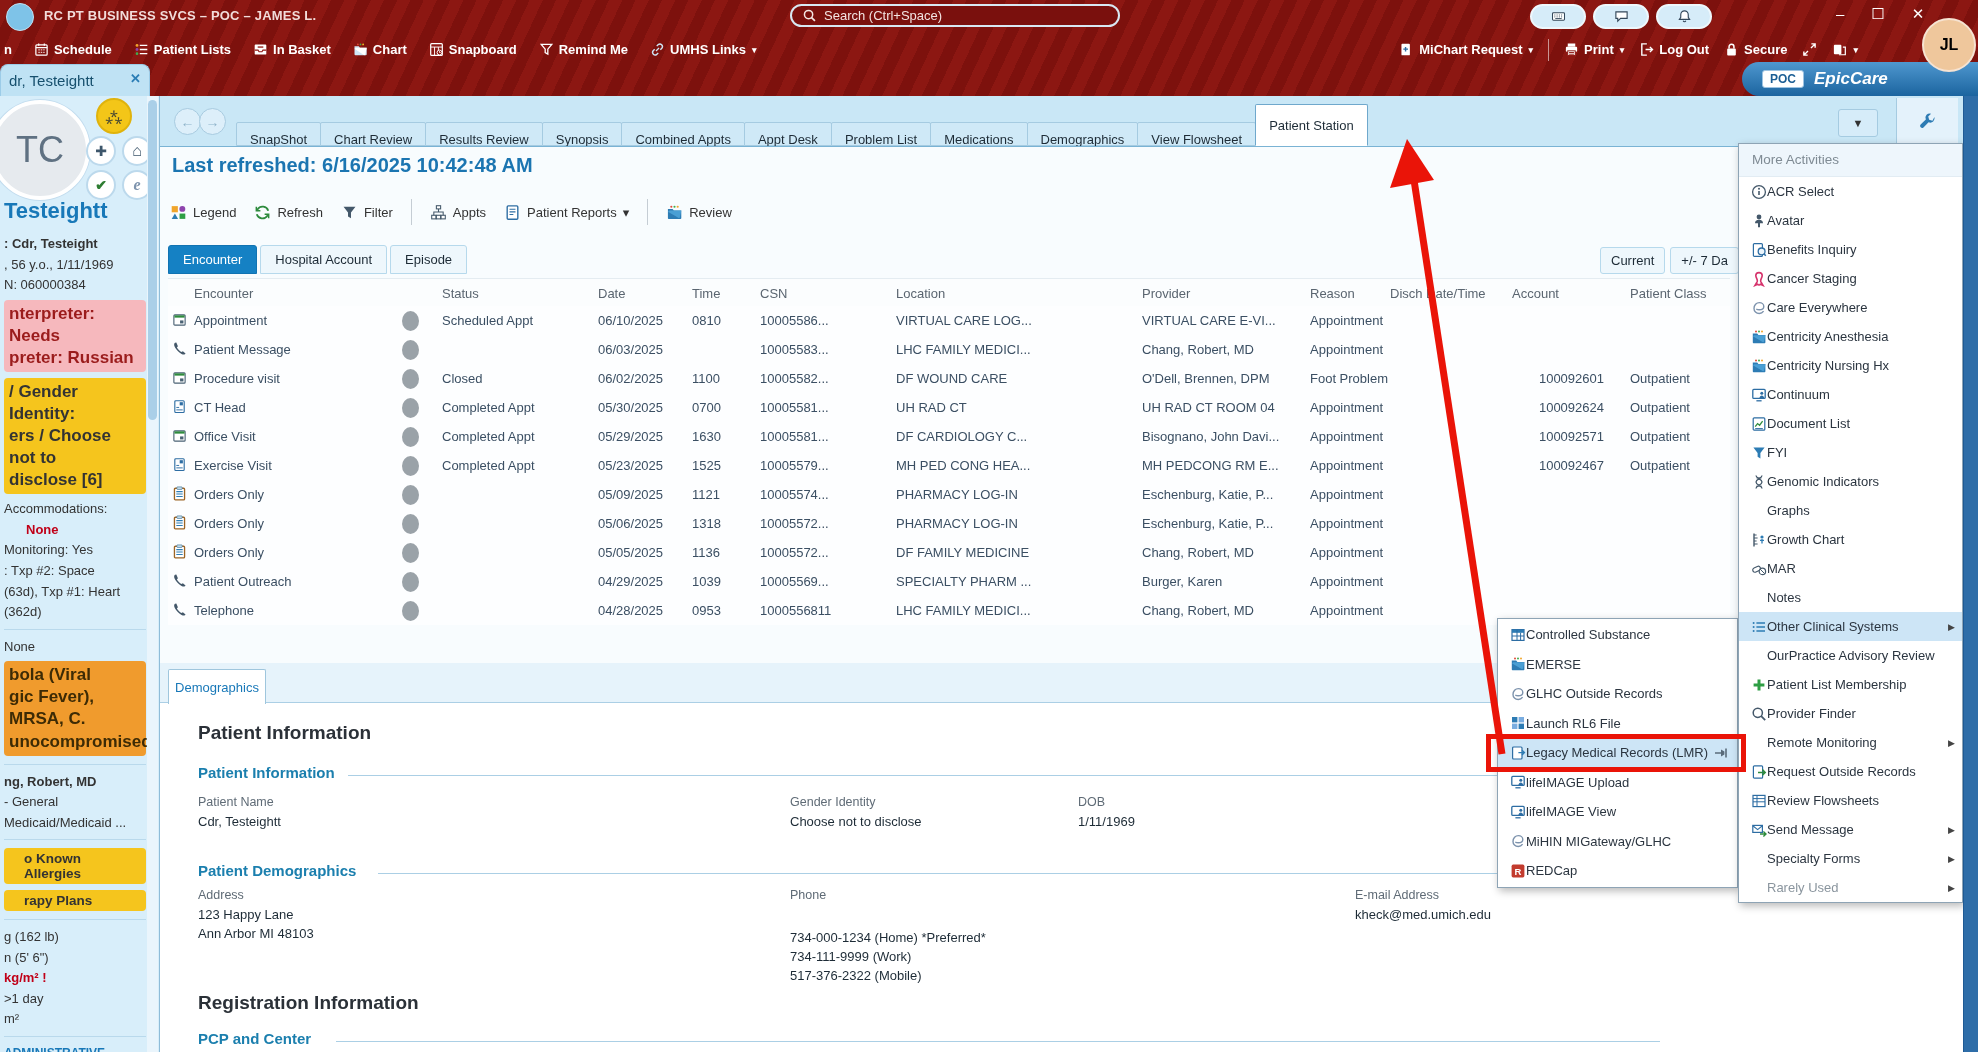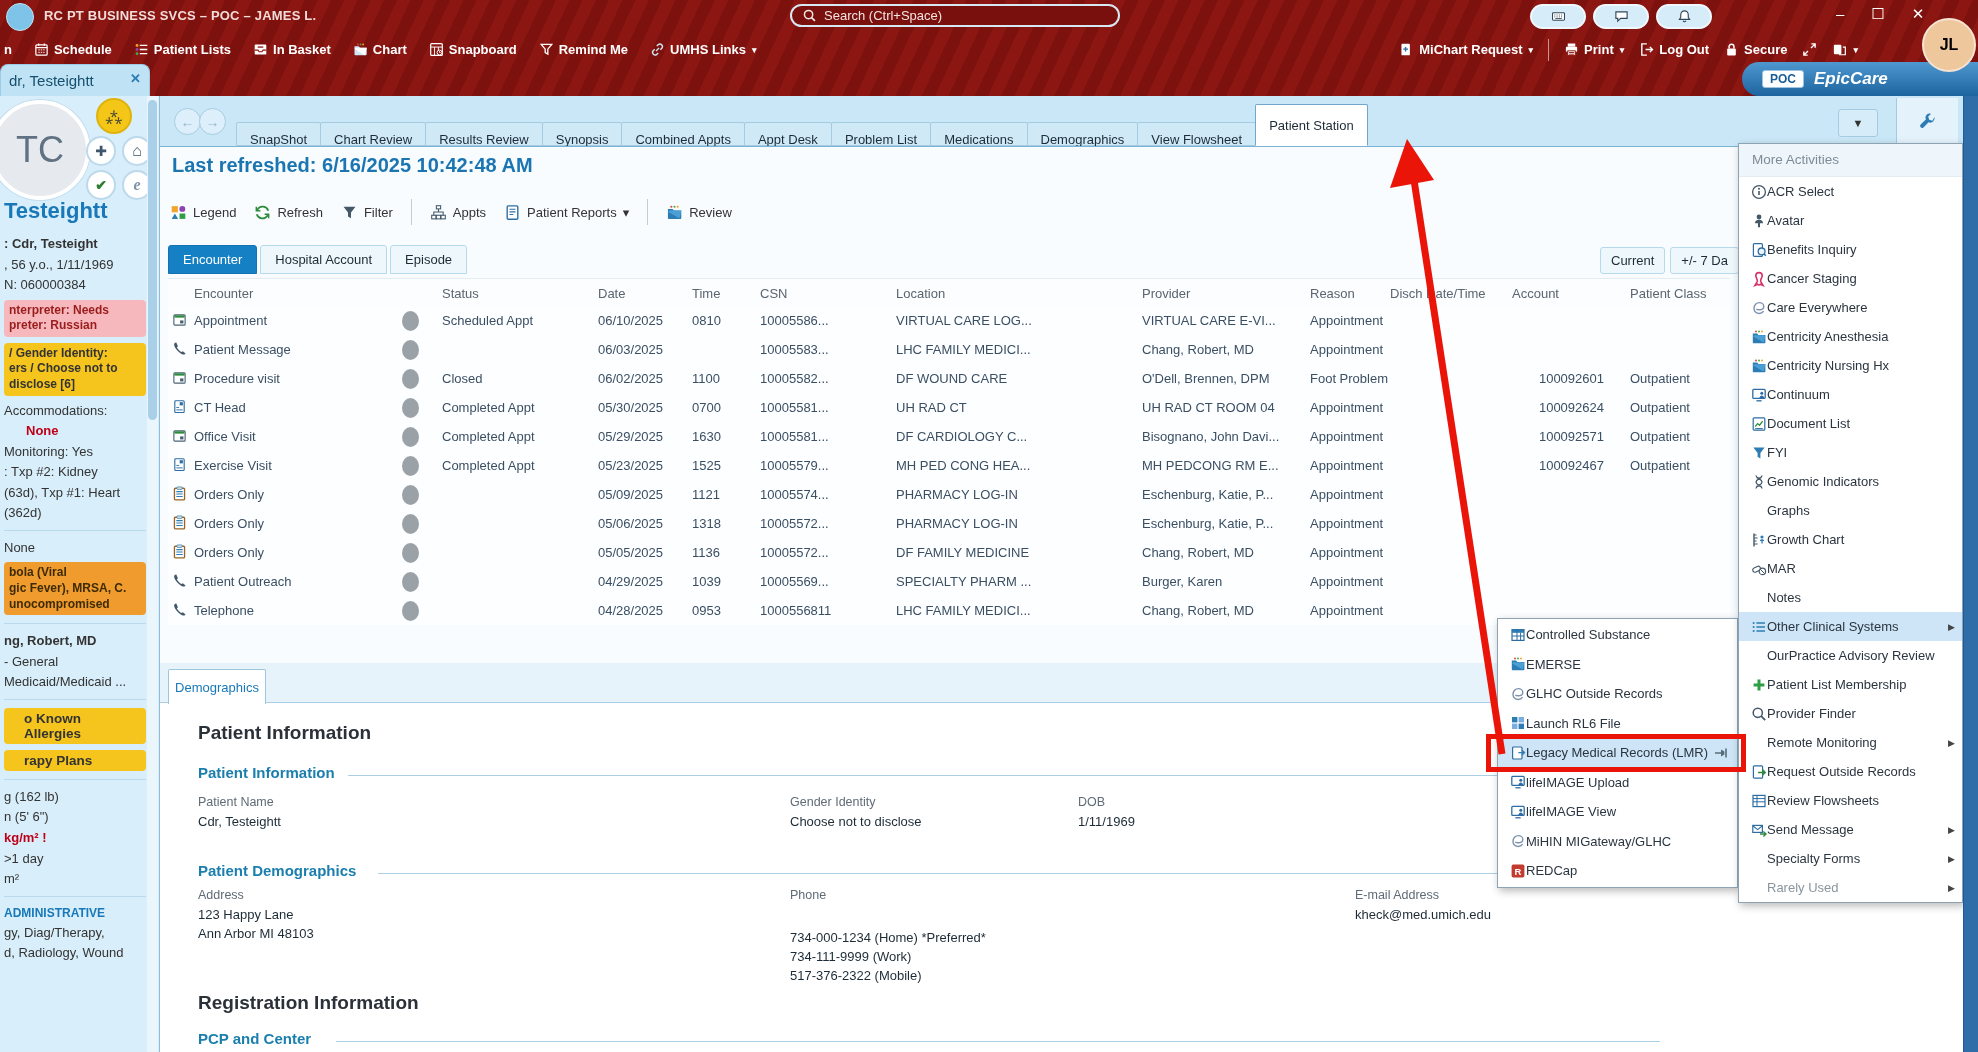--- a/index.html
+++ b/index.html
@@ -58,21 +58,21 @@
   .mini-yellow{position:absolute;left:96px;top:2px;width:36px;height:36px;border-radius:50%;background:#f3c618;
     border:2px solid #e0b30c;display:flex;align-items:center;justify-content:center;color:#4a4a32;font-size:15px;box-sizing:border-box;}
   .side-name{position:absolute;left:4px;top:102px;color:#1878b8;font-weight:700;font-size:22px;}
   .side-lines{position:absolute;left:0;top:136px;width:146px;padding-left:4px;box-sizing:border-box;}
   .side-line{font-size:13px;line-height:1.35;margin:3px 0;color:#333;}
   .side-line.bold{font-weight:700;}
   .side-line.red{color:#c00018;font-weight:700;}
   .side-line.red-indent{color:#c00018;font-weight:700;margin-left:22px;}
   .side-line.blue-caps{color:#1878b8;font-weight:700;font-size:12px;margin-top:6px;}
   .side-div{border-top:1px solid #b9d9ec;margin:8px 0;width:142px;}
-  .side-box{border-radius:4px;padding:3px 5px;margin:6px 0;font-weight:700;font-size:12px;line-height:1.3;}
+  .side-box{border-radius:4px;padding:3px 5px;margin:6px 0;font-weight:700;font-size:17px;line-height:1.3;}
   .side-box.box-pink{background:#f6b8bd;color:#9b1c1c;}
   .side-box.box-yellow{background:#f5c51d;color:#333;}
   .side-box.box-orange{background:#f09b2d;color:#3d2b05;}
   .side-badge{background:#f5c51d;color:#333;font-weight:700;border-radius:4px;padding:3px 20px;margin:6px 0;font-size:13.5px;}
 
   
   .actrow{position:absolute;left:160px;top:96px;width:1818px;height:50px;background:#c9e7f6;}
   .nav-circ{position:absolute;top:12px;width:27px;height:27px;border-radius:50%;background:#ddeffa;
     border:1px solid #a8cbe0;color:#8fb4ca;display:flex;align-items:center;justify-content:center;font-size:14px;box-sizing:border-box;}
   .acttabs{position:absolute;left:76px;bottom:0;display:flex;align-items:flex-end;}
@@ -363,21 +363,21 @@
           <div>preter: Russian</div>
         </div>
         <div class="side-box box-yellow">
           <div>/ Gender Identity:</div>
           <div>ers / Choose not to</div>
           <div>disclose [6]</div>
         </div>
         <div class="side-line plain">Accommodations:</div>
         <div class="side-line red-indent">None</div>
         <div class="side-line plain">Monitoring: Yes</div>
-        <div class="side-line plain">: Txp #2: Kidney</div>
+        <div class="side-line plain">: Txp #2: Space</div>
         <div class="side-line plain">(63d),  Txp #1: Heart</div>
         <div class="side-line plain">(362d)</div>
         <div class="side-div"></div>
         <div class="side-line plain">None</div>
         <div class="side-box box-orange">
           <div>bola (Viral</div>
           <div>gic Fever), MRSA, C.</div>
           <div>unocompromised</div>
         </div>
         <div class="side-div"></div>

